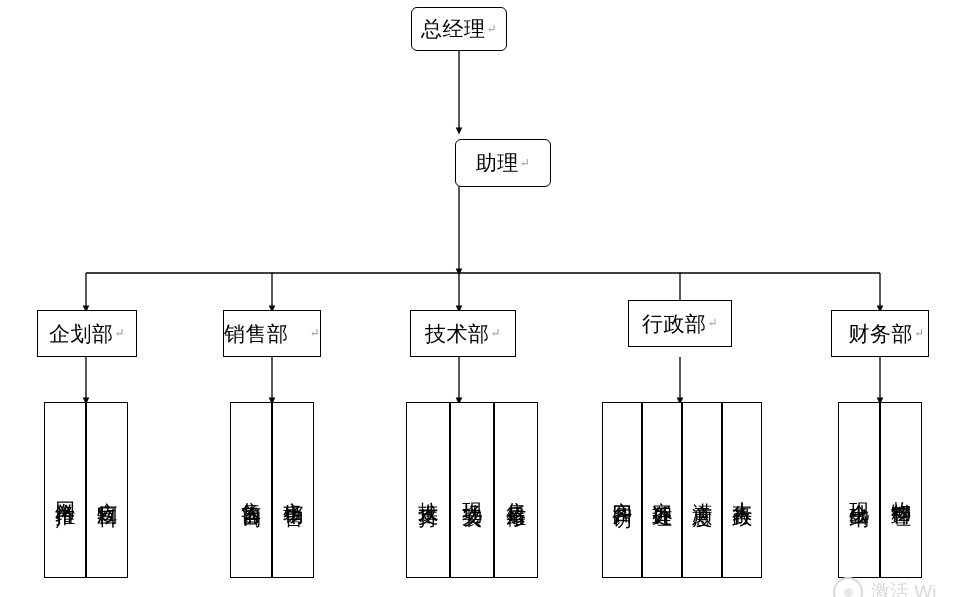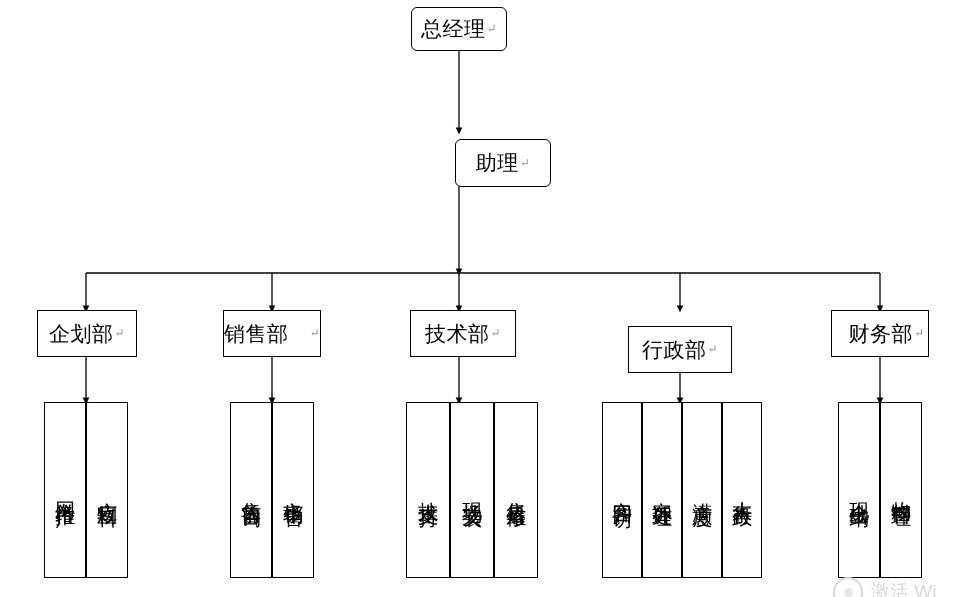--- a/index.html
+++ b/index.html
@@ -156,21 +156,21 @@
   <div class="node node-dept" style="left:223px; top:310px; width:98px; height:47px;justify-content:space-between;">
     <span>销售部</span>
       <span class="pilcrow">↵</span>
   </div>
 
   <div class="node node-dept" style="left:410px; top:310px; width:106px; height:47px;">
     <span>技术部</span>
       <span class="pilcrow">↵</span>
   </div>
 
-  <div class="node node-dept" style="left:628px; top:326px; width:104px; height:47px;">
+  <div class="node node-dept" style="left:628px; top:300px; width:104px; height:47px;">
     <span>行政部</span>
       <span class="pilcrow">↵</span>
   </div>
 
   <div class="node node-dept" style="left:831px; top:310px; width:98px; height:47px;padding-left:13px;">
     <span>财务部</span>
       <span class="pilcrow">↵</span>
   </div>
 
   <div class="leaf" style="left:44px; top:402px; width:42px; height:176px;">

